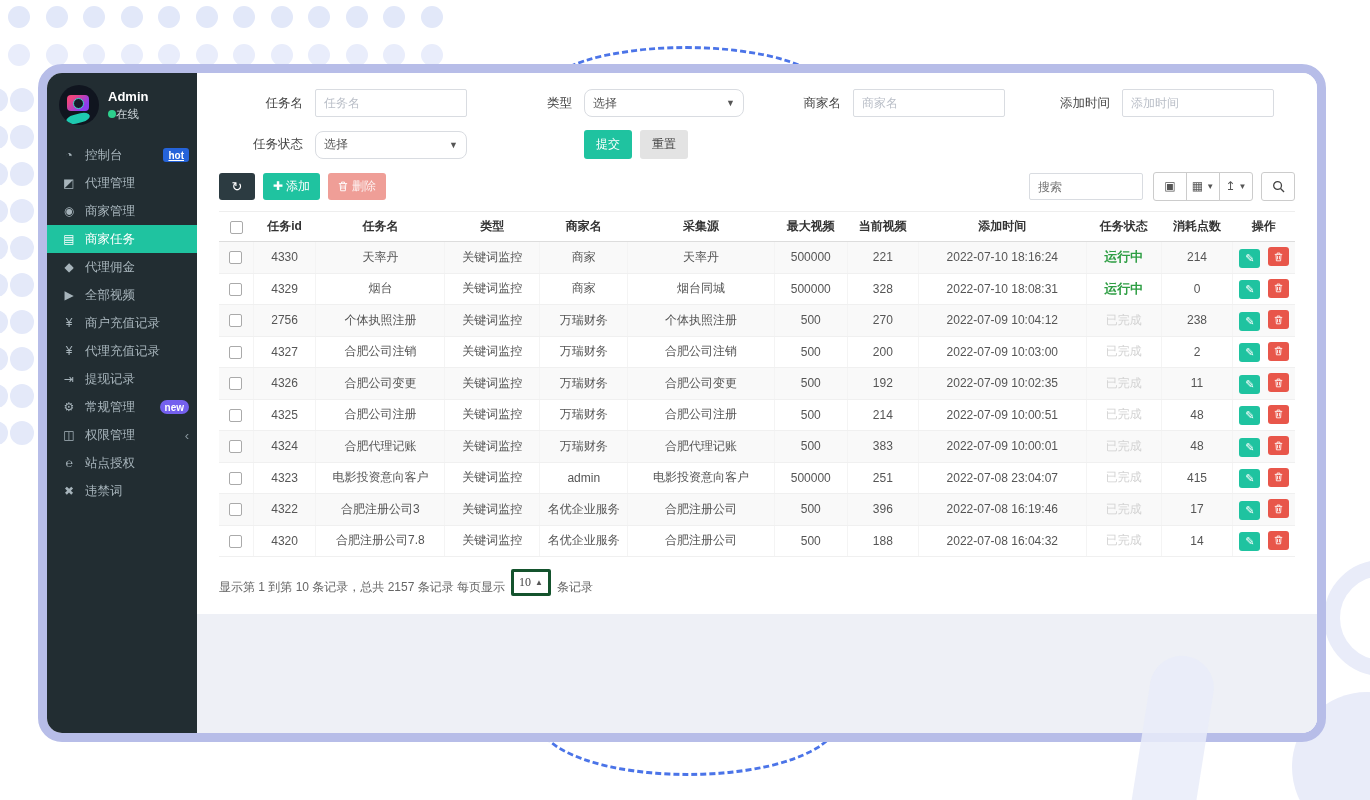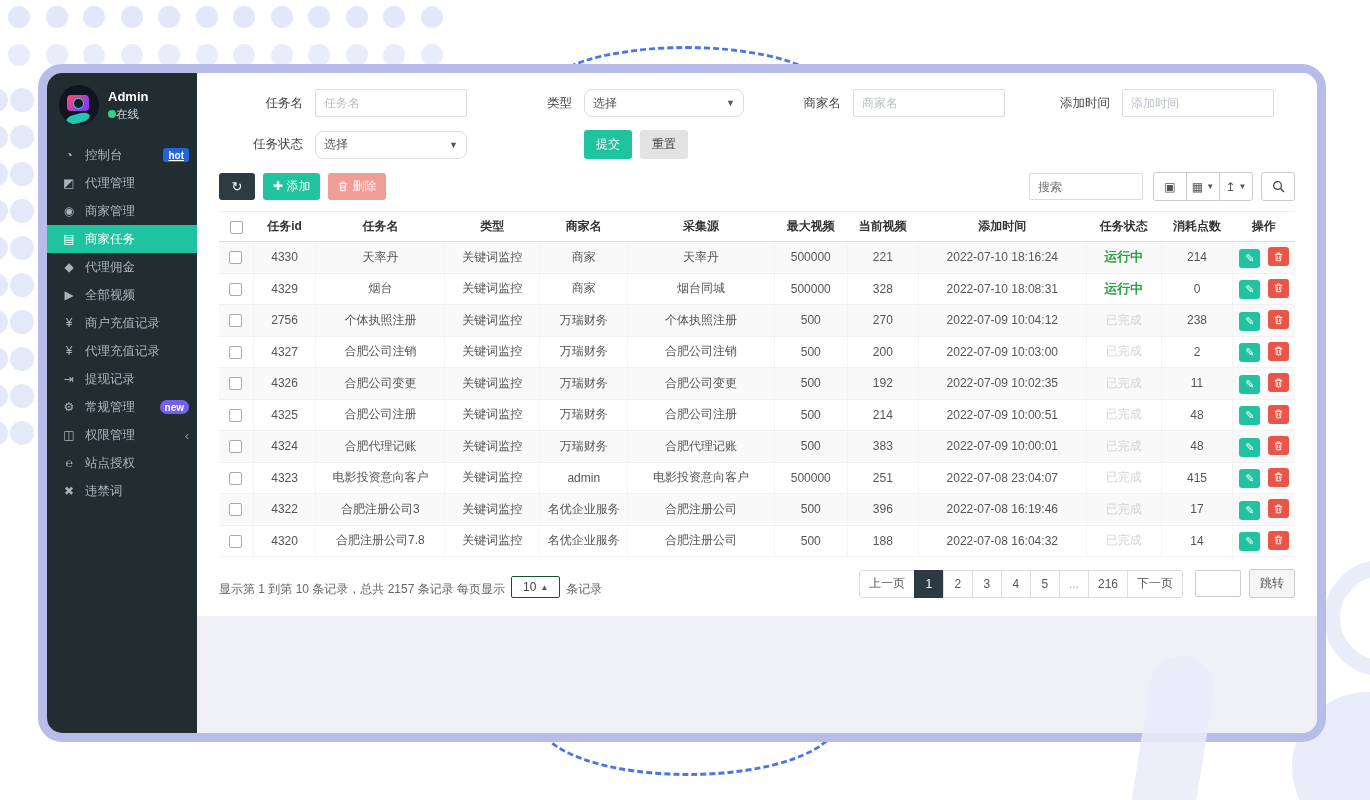--- a/index.html
+++ b/index.html
@@ -1,18 +1,18 @@
 <!DOCTYPE html>
 <html style="--accent_teal: #1fc3a0; --sidebar_bg: #222d32; --badge_hot: #2563d9; --badge_new: #7460ee; --status_running: #2e9e44; --status_done: #d3d3d3; --delete_red: #e8564a; --frame_lavender: #b7bde8; --pagination_active: #2c3b41;"><head>
 <meta charset="utf-8">
 <style>
   * { box-sizing: border-box; margin: 0; padding: 0; }
   html,body { width:1370px; height:800px; overflow:hidden; background:#fff;
     font-family:"Liberation Sans","DejaVu Sans",sans-serif; }
-  button { font-family:Liberation Sans, sans-serif; cursor:pointer; }
+  button { font-family:Liberation Serif, serif; cursor:pointer; }
   input { font-family:inherit; outline:none; }
 
   
   .decor { position:absolute; inset:0; z-index:1; pointer-events:none; }
   .dot { position:absolute; border-radius:50%; }
   .d1 { background:#e2e8f9; }
   .d2 { background:#e9edfb; }
   .d3 { background:#e4e9f9; }
   .arc { position:absolute; border:3px dashed #4b74e8; border-radius:50%; }
   .arc-top { left:540px; top:46px; width:292px; height:96px; }
@@ -96,21 +96,21 @@
   .cb { width:13px; height:13px; border:1px solid #aaa; border-radius:2px; background:#fff;
     display:inline-block; vertical-align:middle; cursor:pointer; }
   td.running { color:var(--status_running,#2e9e44); font-weight:bold; font-size:13px;font-family:Liberation Serif, serif; }
   td.done { color:var(--status_done,#d3d3d3);font-family:Liberation Serif, serif; }
   .act { width:21px; height:19px; border:none; border-radius:3px; color:#fff;
     display:inline-flex; align-items:center; justify-content:center; margin:0 2px; font-size:11px; }
   .act-edit { background:var(--accent_teal,#24c3a0); }
   .act-del { background:var(--delete_red,#e8564a); }
 
   .pg { display:flex; align-items:flex-end; margin:12px 0 8px; font-size:12px; color:#666; }
-  .pp { border:1px solid #14532d; background:#fff; padding:3px 11px; margin:0 6px; border-radius:2px;
+  .pp { border:3px solid #14532d; background:#fff; padding:3px 5px; margin:0 6px; border-radius:2px;
     color:#444; font-size:12px; display:inline-flex; align-items:center; gap:4px; }
   .pg-right { margin-left:auto; display:flex; align-items:center; }
   .pages { display:flex; }
   .pbtn { min-width:30px; height:28px; border:1px solid #ddd; background:#fff; color:#555;
     font-size:12px; padding:0 9px; margin-left:-1px; }
   .pages .pbtn:first-child { border-radius:3px 0 0 3px; margin-left:0; }
   .pages .pbtn:last-child { border-radius:0 3px 3px 0; }
   .pbtn.active { background:var(--pagination_active,#2c3b41); border-color:var(--pagination_active,#2c3b41); color:#fff; }
   .pbtn.dots { color:#aaa; }
   .jump-input { width:46px; height:27px; border:1px solid #ccc; border-radius:2px; margin-left:12px; padding:0 6px; font-size:12px; }
@@ -599,33 +599,18 @@
           </tbody>
       </table>
 
       <div class="pg">
         <span>显示第 1 到第 10 条记录，总共 2157 条记录 每页显示</span>
         <button class="pp">
           <span>10</span>
           <span class="caret-sm">▲</span>
         </button>
         <span>条记录</span>
-        <div class="pg-right">
-          <div class="pages">
-            <button class="pbtn">上一页</button>
-            <button class="pbtn active">1</button>
-              <button class="pbtn">2</button>
-              <button class="pbtn">3</button>
-              <button class="pbtn">4</button>
-              <button class="pbtn">5</button>
-              <button class="pbtn dots">...</button>
-              <button class="pbtn">216</button>
-              <button class="pbtn">下一页</button>
-          </div>
-          <input class="jump-input" style="">
-          <button class="btn-jump">跳转</button>
-        </div>
       </div>
 
     </div>
     <div class="below"></div>
   </section>
 </div>
 
 </body></html>

